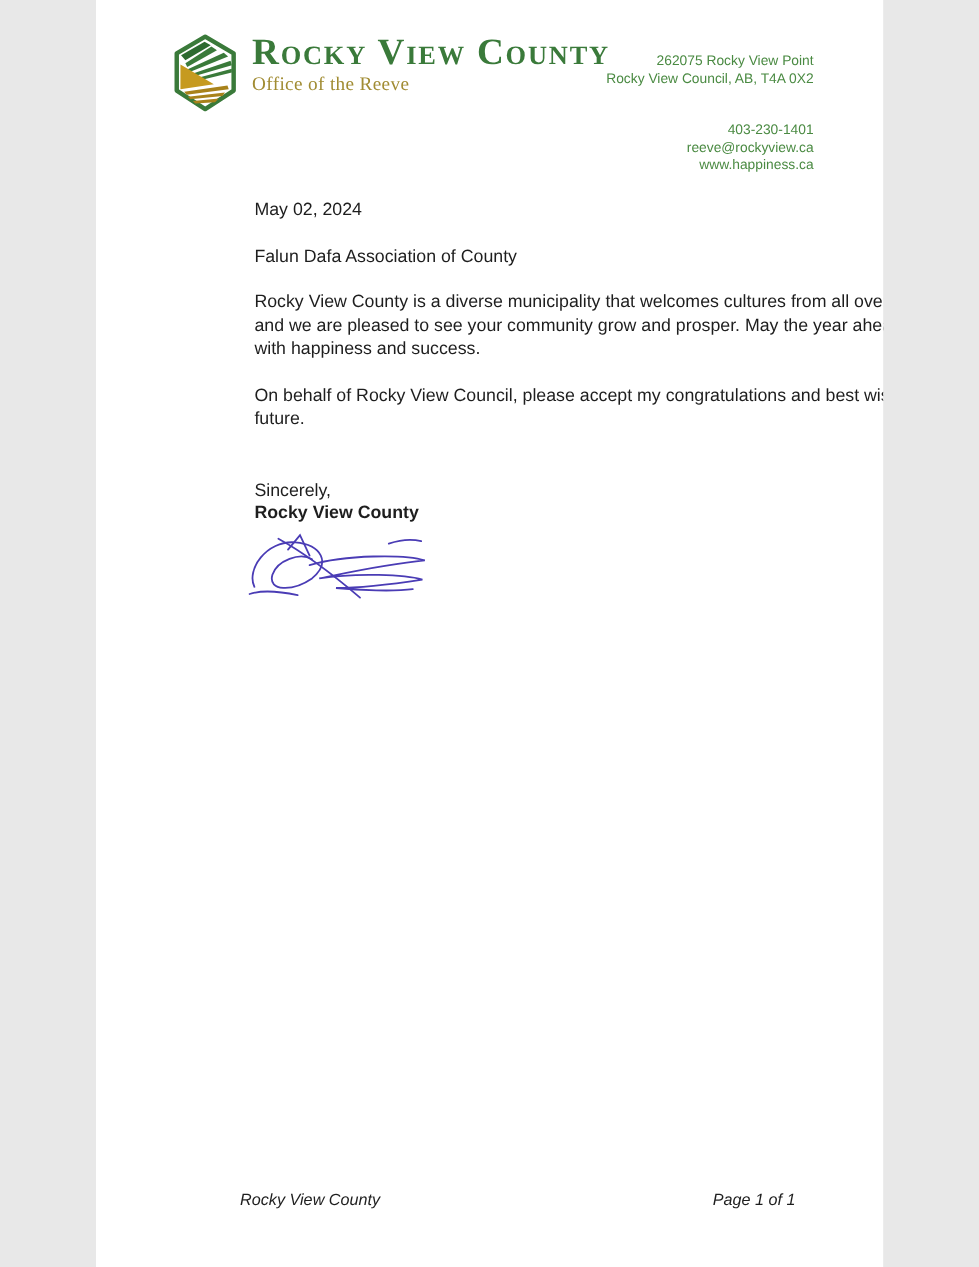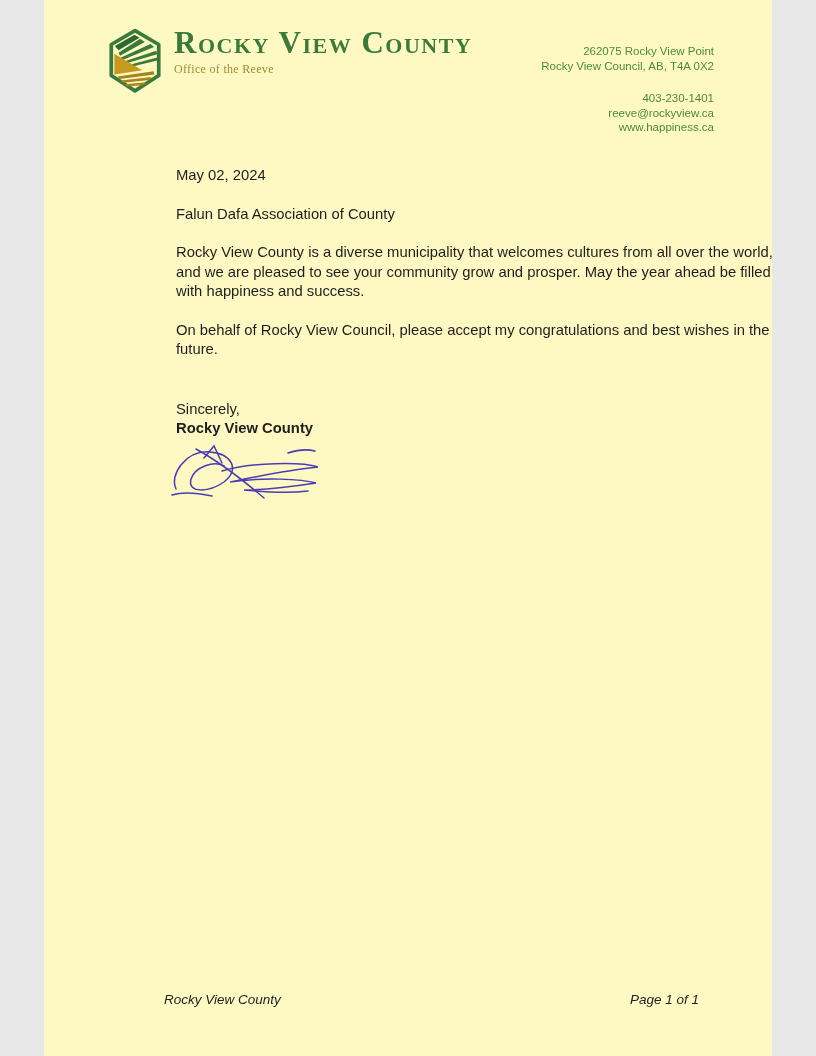--- a/index.html
+++ b/index.html
@@ -1,53 +1,53 @@
 <!DOCTYPE html>
 <html><head>
 <meta charset="utf-8">
 <style>
   * { margin:0; padding:0; box-sizing:border-box; }
   html,body { background:#e8e8e8; }
   .page {
     position:relative;
-    width:728px; height:1056px;
+    width:656px; height:1056px;
     margin:0 auto;
-    background:#fef9c3;
+    background:#ffffff;
     font-family:"Liberation Sans", sans-serif;
     color:#1e1e1e;
     overflow:hidden;
   }
 
   
   .logo-block { position:absolute; left:62px; top:28px; }
   .org-text { position:absolute; left:130px; top:26px; }
   .org-title {
     font-family:"Liberation Serif", serif;
     font-variant:small-caps;
     font-weight:600;
     font-size:31px;
     letter-spacing:1.5px;
     color:#3a7a3a;
     line-height:1.1;
   }
   .org-dept {
     font-family:"Liberation Serif", serif;
-    font-size:12px;
+    font-size:16px;
     color:#a18c33;
     margin-top:2px;
     letter-spacing:0.3px;
   }
   .address-block {
     position:absolute; right:58px; top:44px;
     text-align:right;
     font-size:11.5px;
     line-height:14.5px;
     color:#4a8a42;
   }
-  .address-group2 { margin-top:18px; }
+  .address-group2 { margin-top:29px; }
 
   
   .letter {
     position:absolute; left:132px; top:166px;
     width:624px;
     font-size:14.8px;
     line-height:19.5px;
   }
   .date-line   { margin-bottom:19px; }
   .file-no     { text-align:right; margin-bottom:0; }

